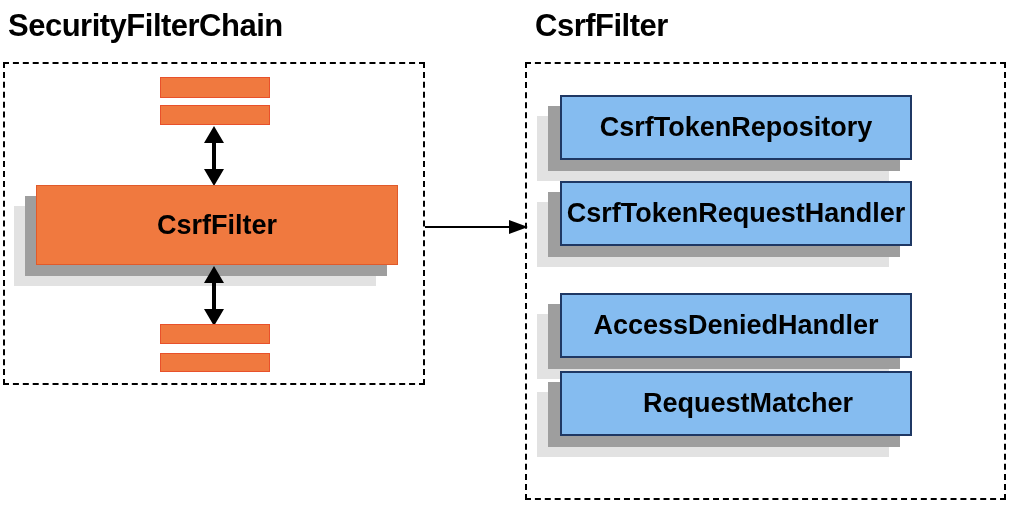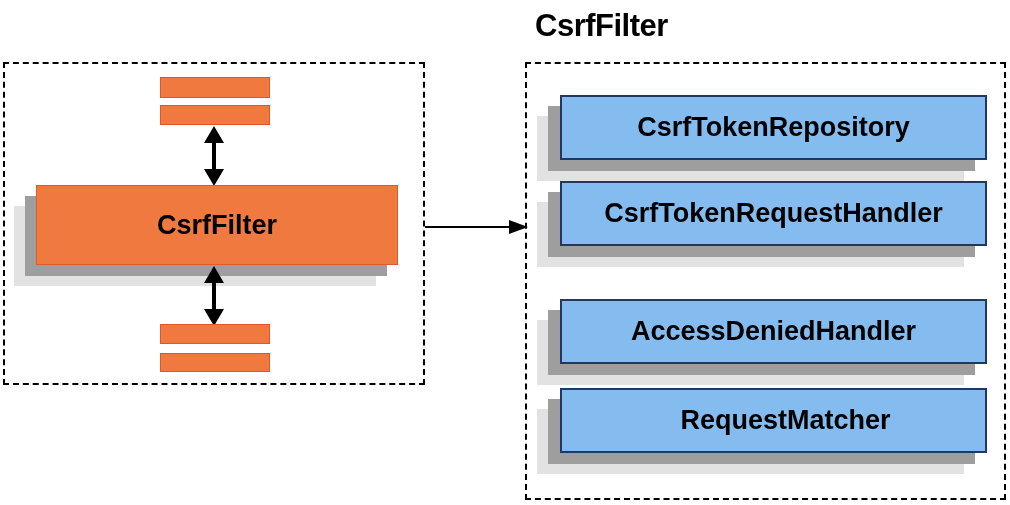--- a/index.html
+++ b/index.html
@@ -50,21 +50,21 @@
     display: flex;
     align-items: center;
     justify-content: center;
     font-size: 27px;
     font-weight: 700;
     color: #000000;
   }
   .blue-node {
     position: absolute;
     left: 560px;
-    width: 427px;
+    width: 352px;
     height: 65px;
     background: #85BCF0;
     border: 2px solid #1F3864;
     box-sizing: border-box;
     box-shadow: -12px 11px 0 #9E9E9E, -23px 21px 0 #E2E2E2;
     display: flex;
     align-items: center;
     justify-content: center;
     font-size: 27px;
     font-weight: 700;
@@ -84,20 +84,21 @@
     width: 103px;
     height: 16px;
   }
   svg { display: block; }
 </style>
 </head>
 <body>
 
 <div class="canvas">
 
+  <div class="panel-title" style="left:8px; top:8px;">SecurityFilterChain</div>
 
   <div class="panel-title" style="left:535px; top:8px;">CsrfFilter</div>
 
   <div class="dashed-box" style="left:3px; top:62px; width:422px; height:323px;"></div>
 
   <div class="orange-bar" style="top:77px; height:21px;"></div>
   <div class="orange-bar" style="top:105px; height:20px;"></div>
 
   <div class="v-arrow" style="top:126px;">
     <svg width="24" height="60" viewBox="0 0 24 60">
@@ -128,21 +129,21 @@
   <div class="dashed-box" style="left:525px; top:62px; width:481px; height:438px;"></div>
 
   <div class="blue-node" style="top:95px;">
     <span>CsrfTokenRepository</span>
   </div>
 
   <div class="blue-node" style="top:181px;">
     <span>CsrfTokenRequestHandler</span>
   </div>
 
-  <div class="blue-node" style="top:299px;">
+  <div class="blue-node" style="top:293px;">
     <span>AccessDeniedHandler</span>
   </div>
 
-  <div class="blue-node" style="top:388px;padding-left:24px;">
+  <div class="blue-node" style="top:371px;padding-left:24px;">
     <span>RequestMatcher</span>
   </div>
 
 </div>
 
 </body></html>

